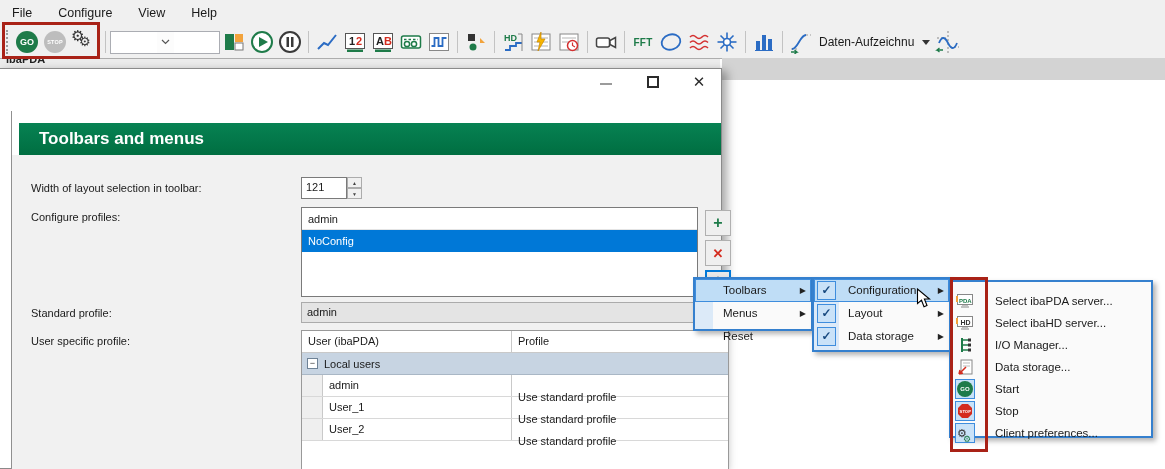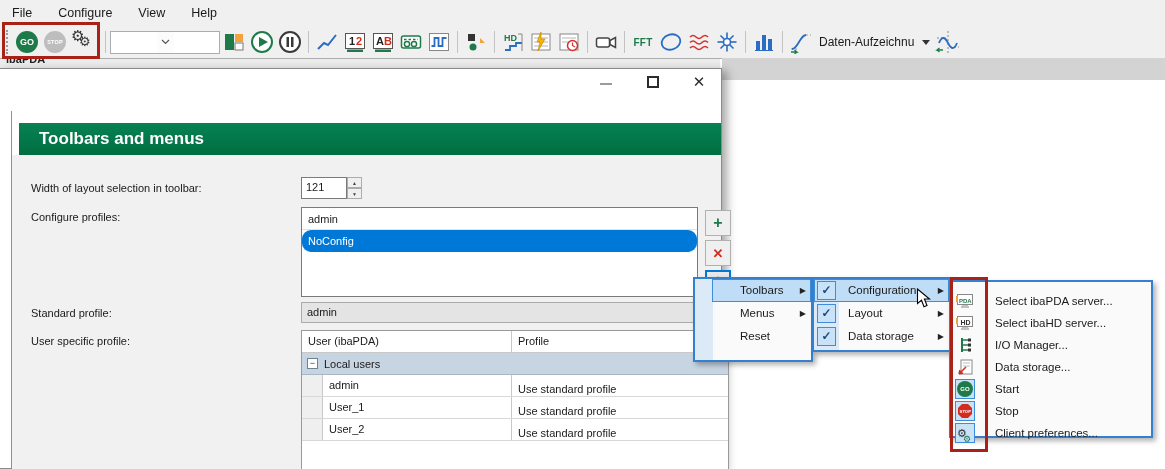--- a/index.html
+++ b/index.html
@@ -56,40 +56,40 @@
              line-height:32px; padding-left:20px; }
   #content { position:absolute; left:13px; top:86px; width:709px; height:315px; background:#f1f1f1; }
   .lbl { position:absolute; font-size:11px; color:#1a1a1a; }
   .spin-box { position:absolute; left:289px; top:22px; width:46px; height:22px; background:#fff;
               border:1px solid #7a7a7a; font-size:11px; padding:3px 4px; }
   .spin-btns { position:absolute; left:335px; top:22px; width:15px; height:22px; display:flex; flex-direction:column; }
   .spin-btns div { flex:1; border:1px solid #acacac; background:#f0f0f0; font-size:5px; color:#444;
                    display:flex; align-items:center; justify-content:center; }
   #listbox { position:absolute; left:289px; top:52px; width:397px; height:90px; background:#fff; border:1px solid #7a7a7a; }
   .lrow { height:22px; line-height:22px; padding:0 6px; font-size:11px; border-bottom:1px solid #e4e4e4; }
-  .lrow.sel { background:#0078d7; color:#fff; border-bottom-color:#0078d7;border-radius:9px; }
+  .lrow.sel { background:#0078d7; color:#fff; border-bottom-color:#0078d7; }
   .sqbtn { position:absolute; left:693px; width:26px; height:26px; background:#efefef; border:1px solid #b0b0b0;
            display:flex; align-items:center; justify-content:center; font-weight:bold; }
   #btn-add { top:55px; color:#1e7b49; font-size:16px; }
   #btn-del { top:85px; color:#d42b1e; font-size:13px; }
   #btn-gear { top:115px; border:2px solid #0078d7; background:#e8e8e8; color:#333; font-size:15px; }
   #stdfield { position:absolute; left:289px; top:147px; width:428px; height:21px; background:#e4e4e4;
               border:1px solid #ababab; font-size:11px; line-height:19px; padding:0 5px; }
   #utable { position:absolute; left:289px; top:175px; width:428px; height:140px; background:#fff; border:1px solid #999; }
   .throw { display:flex; height:22px; border-bottom:1px solid #c9c9c9; }
   .thc { font-size:11px; line-height:21px; padding:0 6px; }
   .thc1 { width:210px; border-right:1px solid #c9c9c9; }
   .grprow { display:flex; align-items:center; height:22px; background:#c7d4e2; border-bottom:1px solid #a9b7c5;
             font-size:11px; }
   .collapse-box { width:11px; height:11px; border:1px solid #6e8296; background:#fff; margin:0 6px 0 5px;
                   font-size:9px; line-height:9px; text-align:center; color:#333; }
   .drow { display:flex; height:22px; border-bottom:1px solid #d8d8d8; font-size:11px; }
   .dind { width:21px; background:#efefef; border-right:1px solid #c9c9c9; }
   .dname { width:189px; border-right:1px solid #c9c9c9; line-height:21px; padding:0 6px; }
-  .dprof { flex:1; line-height:21px; padding:4px 6px; }
+  .dprof { flex:1; line-height:21px; padding:12px 6px; }
 
   
   .cmenu { position:absolute; background:#fafafa; border:2px solid #3580ce; box-shadow:3px 3px 5px rgba(0,0,0,0.3); z-index:20; }
   .gutter { position:absolute; left:0; top:0; bottom:0; background:#dceaf8; }
   .mrow { position:relative; height:23px; line-height:23px; font-size:11.5px; white-space:nowrap; }
   .mrow .mtext { position:absolute; }
   .mrow .marr { position:absolute; right:5px; top:0; font-size:8px; color:#222; }
   .hl { background:#bfddf6; outline:1px solid #3e8ddd; outline-offset:-1px; }
   .chk { position:absolute; left:3px; top:2px; width:19px; height:19px; background:#c9e2f8; border:1px solid #3e8ddd;
          color:#17497f; font-size:12px; font-weight:bold; line-height:17px; text-align:center; }
@@ -366,21 +366,21 @@
         </div>
         <div class="drow">
           <div class="dind"></div>
           <div class="dname">User_2</div>
           <div class="dprof">Use standard profile</div>
         </div>
       </div>
     </div>
   </div>
 
-  <div class="cmenu" style="left:693px; top:277px; width:120px; height:85px;padding-left:17px;">
+  <div class="cmenu" style="left:693px; top:277px; width:120px; height:54px;">
     <div class="gutter" style="width:18px;"></div>
     <div class="mrow hl">
       <span class="mtext" style="left:28px;">Toolbars</span>
       <span class="marr">▶</span>
     </div>
     <div class="mrow">
       <span class="mtext" style="left:28px;">Menus</span>
       <span class="marr">▶</span>
     </div>
     <div class="mrow">

